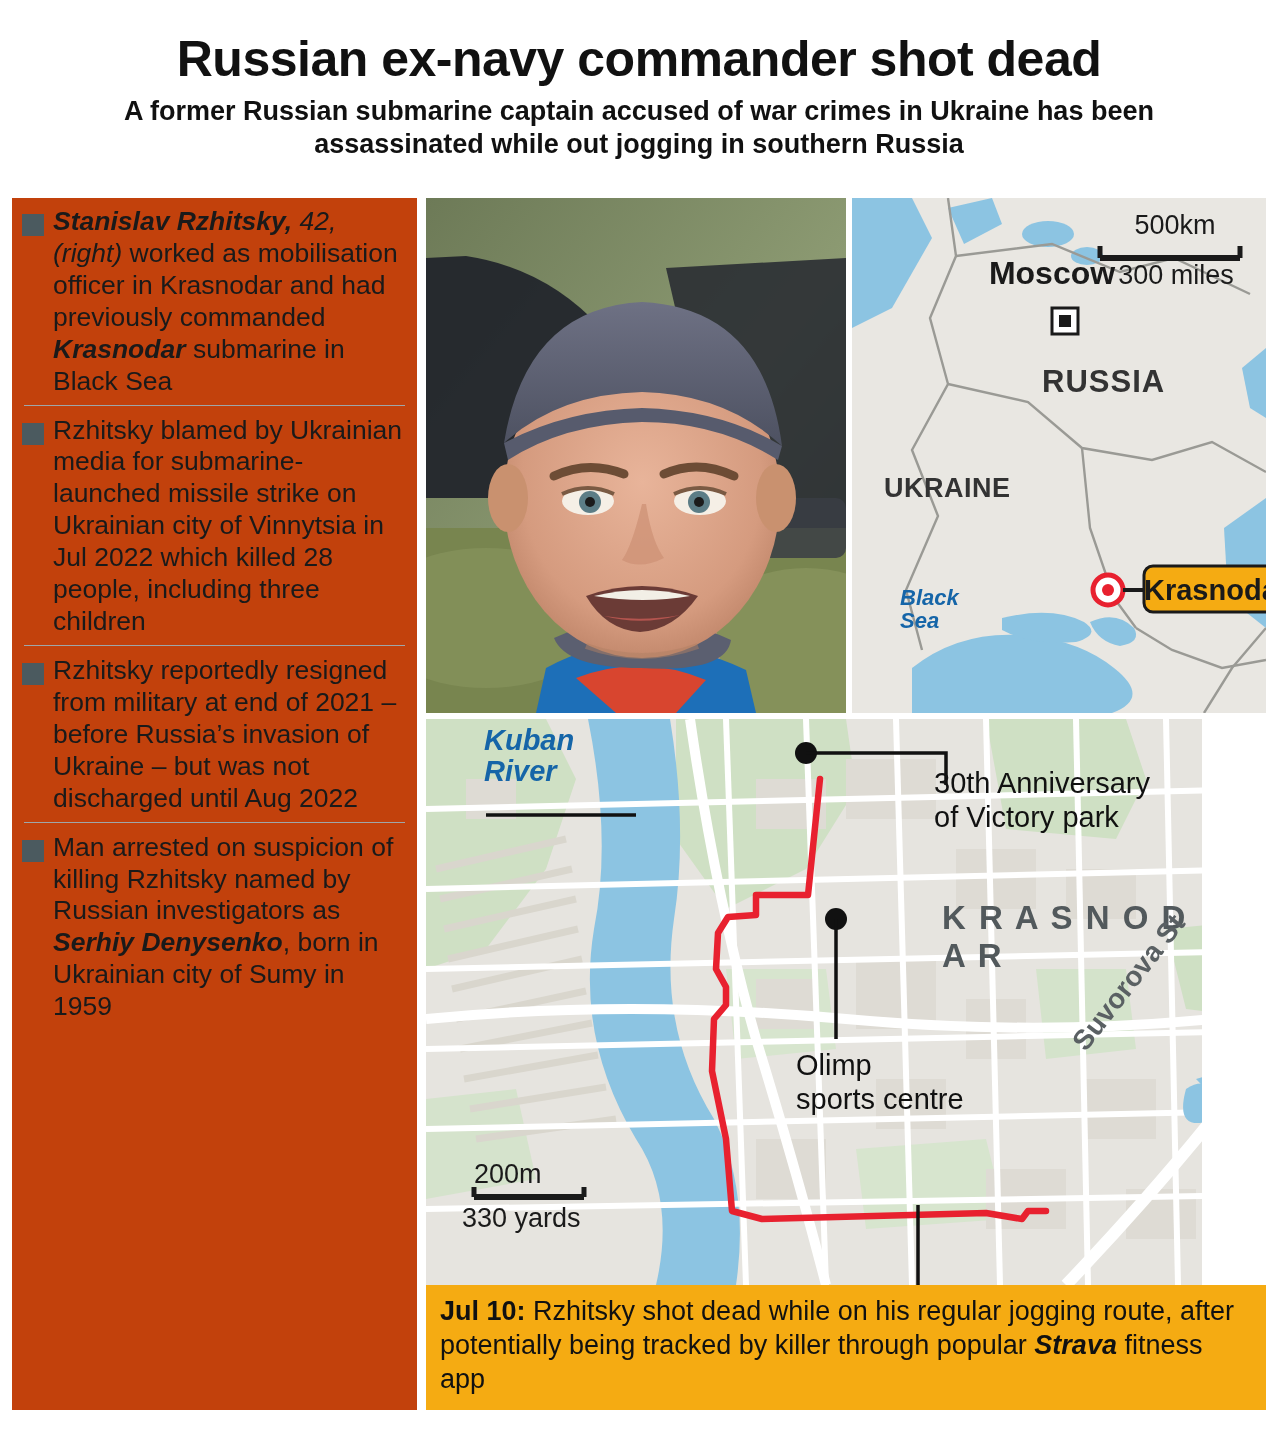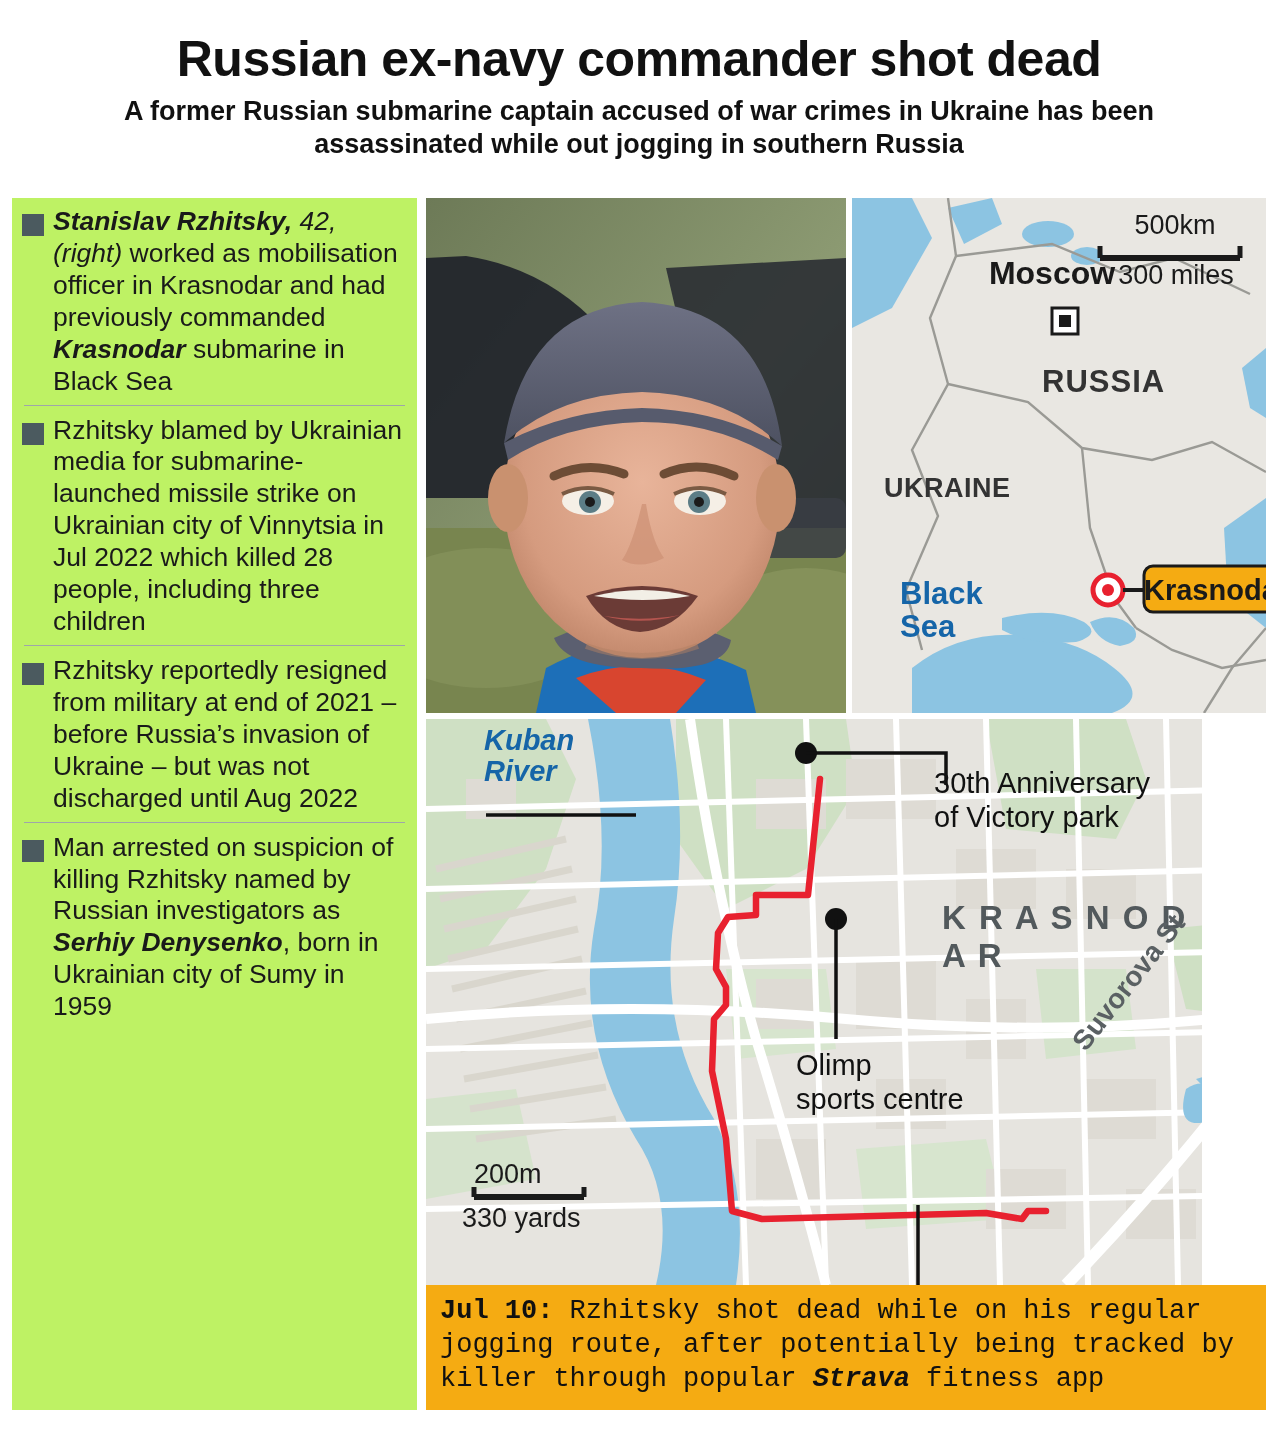--- a/index.html
+++ b/index.html
@@ -54,21 +54,21 @@
     height: 1212px;
   }
 
   
   .leftcol {
     position: absolute;
     left: 0;
     top: 0;
     width: 405px;
     height: 1212px;
-    background: #bef264;
+    background: #c2410c;
     box-sizing: border-box;
     padding: 8px 10px 0 10px;
   }
   .bullet-block {
     display: flex;
     align-items: flex-start;
     margin-bottom: 6px;
   }
   .bullet-sq {
     width: 22px;
@@ -130,21 +130,20 @@
   
   .caption {
     position: absolute;
     left: 414px;
     top: 1087px;
     width: 840px;
     height: 125px;
     background: #f5ab12;
     box-sizing: border-box;
     padding: 10px 14px 0 14px;
-    font-family: Liberation Mono, monospace;
   }
   .caption-text {
     font-size: 27px;
     line-height: 1.25;
     color: #111;
   }
   .caption-text b { font-weight: bold; }
   .caption-text .bi { font-weight: bold; font-style: italic; }
 
   
@@ -338,21 +337,21 @@
         <circle cx="256" cy="392" r="6" fill="#e8212f"></circle>
         <line x1="271" y1="392" x2="298" y2="392" stroke="#1a1a1a" stroke-width="4"></line>
 
         <rect x="292" y="368" width="140" height="46" rx="9" fill="#f5ab12" stroke="#1a1a1a" stroke-width="3"></rect>
       </svg>
       <div style="position:absolute;left:248px;top:12px;width:150px;text-align:center;font-size:27px;font-weight:normal;color:#1a1a1a;" class="mtxt">500km</div>
       <div style="position:absolute;left:238px;top:62px;width:172px;text-align:center;font-size:27px;color:#1a1a1a;" class="mtxt">300 miles</div>
       <div style="position:absolute;left:70px;top:57px;width:260px;text-align:center;font-size:32px;font-weight:bold;color:#1a1a1a;" class="mtxt">Moscow</div>
       <div style="position:absolute;left:190px;top:166px;font-size:31px;font-weight:bold;letter-spacing:1px;color:#333;" class="mtxt">RUSSIA</div>
       <div style="position:absolute;left:32px;top:275px;font-size:27px;font-weight:bold;letter-spacing:0.5px;color:#333;" class="mtxt">UKRAINE</div>
-      <div style="position:absolute;left:48px;top:380px;font-size:31px;font-weight:bold;color:#1565a8;line-height:1.06;" class="mtxt">
+      <div style="position:absolute;left:48px;top:388px;font-size:22px;font-weight:bold;font-style:italic;color:#1565a8;line-height:1.06;" class="mtxt">
         <div>Black</div>
         <div>Sea</div>
       </div>
       <div style="position:absolute;left:292px;top:376px;width:140px;text-align:center;font-size:29px;font-weight:bold;color:#1a1a1a;" class="mtxt">Krasnodar</div>
     </div>
 
     <div class="citymap">
       <svg width="840" height="566" viewBox="0 0 840 566" xmlns="http://www.w3.org/2000/svg">
 
         <rect x="0" y="0" width="840" height="566" fill="#e6e4df"></rect>

